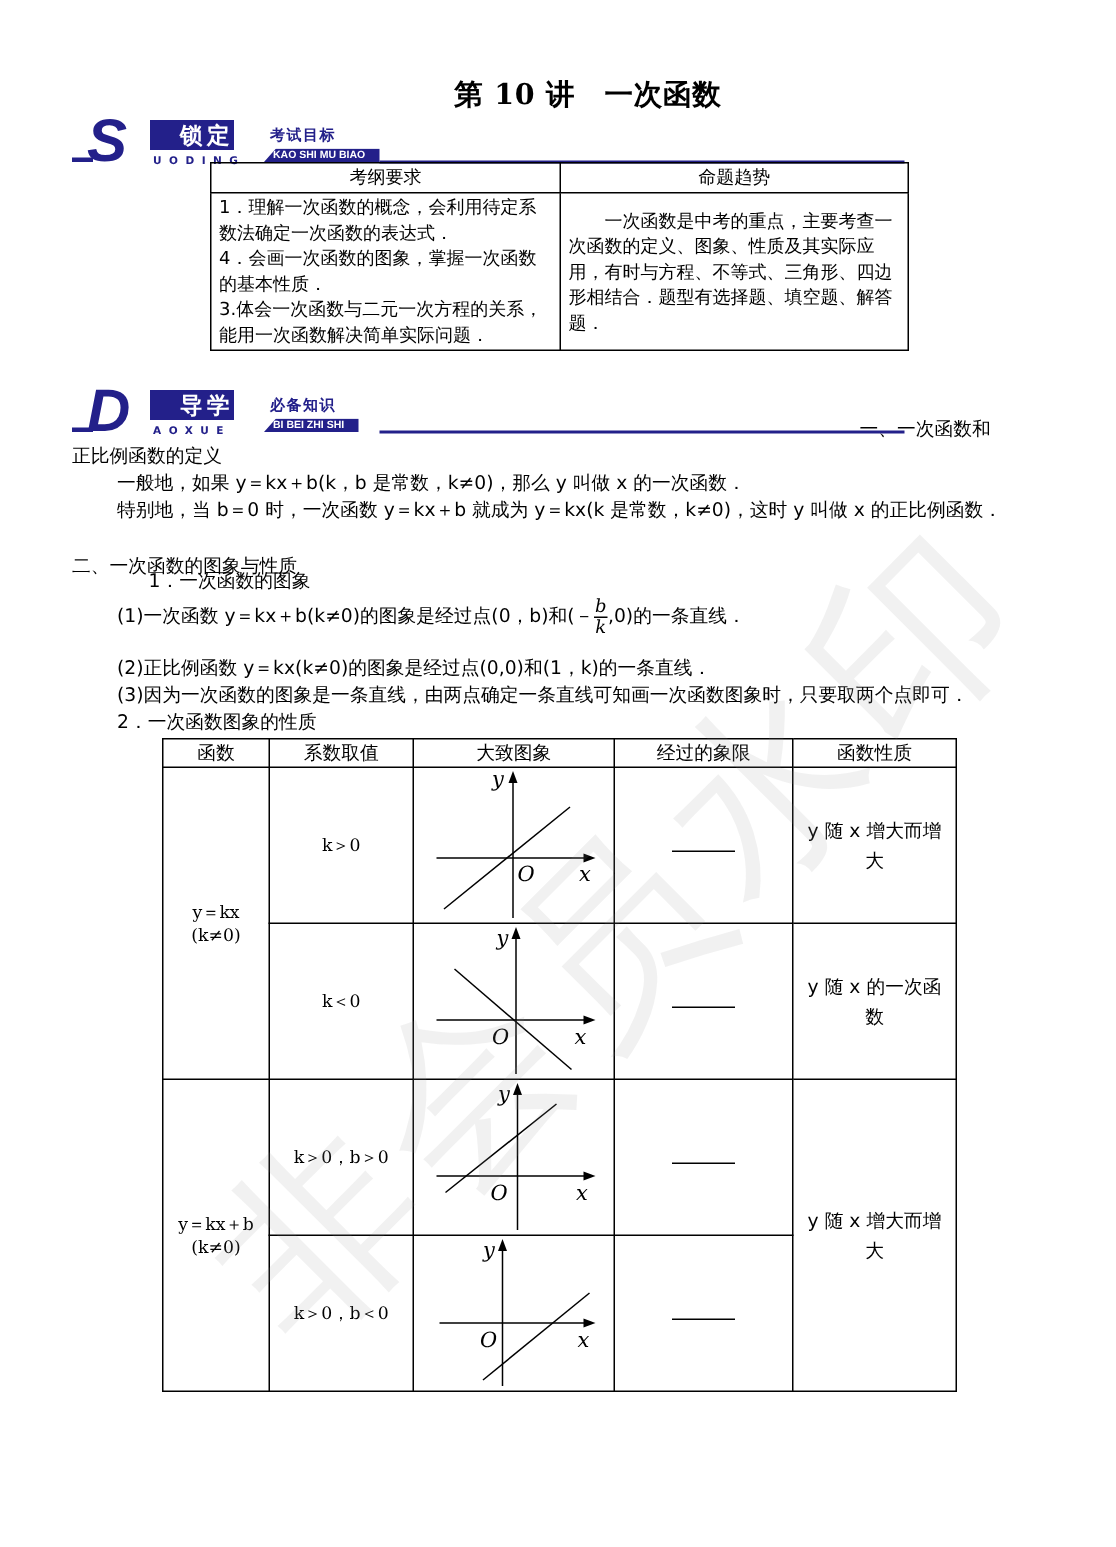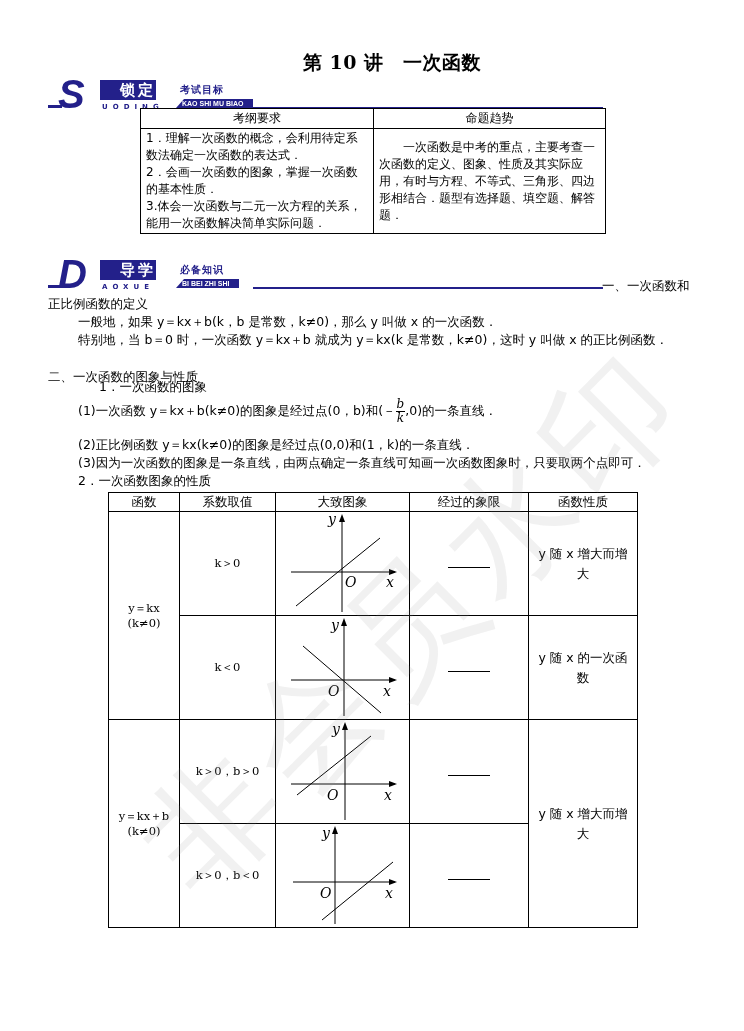--- a/index.html
+++ b/index.html
@@ -49,40 +49,40 @@
 
 <table class="abs tbl1">
   <tbody>
       <tr>
     <th style="width:230px;">考纲要求</th>
     <th>命题趋势</th>
   </tr>
   <tr>
     <td style="white-space:normal;margin-left:44px;">
       <div>1．理解一次函数的概念，会利用待定系数法确定一次函数的表达式．</div>
-      <div>2．会画一次函数的图象，掌握一次函数的基本性质．</div>
+      <div>4．会画一次函数的图象，掌握一次函数的基本性质．</div>
       <div>3.体会一次函数与二元一次方程的关系，能用一次函数解决简单实际问题．</div>
     </td>
     <td class="right" style="text-indent:2em;">
       <span>一次函数是中考的重点，主要考查一次函数的定义、图象、性质及其实际应用，有时与方程、不等式、三角形、四边形相结合．题型有选择题、填空题、解答题．</span>
     </td>
   </tr>
 </tbody>
   </table>
 
 <div class="abs banner" style="left:48px;top:260px;width:660px;">
   <div class="dash"></div>
   <div class="big">D</div>
   <div class="box">导学</div>
   <div class="spell">AOXUE</div>
   <div class="sub">必备知识</div>
   <div class="tag">BI BEI ZHI SHI</div>
   <div class="line" style="left:205px;width:350px;"></div>
 </div>
-<div class="abs para" style="left:602px;top:277px;">一、一次函数和</div>
+<div class="abs para" style="left:573px;top:277px;">一、一次函数和</div>
 <div class="abs para" style="left:48px;top:295px;">正比例函数的定义</div>
 <div class="abs para" style="left:78px;top:313px;">一般地，如果 y＝kx＋b(k，b 是常数，k≠0)，那么 y 叫做 x 的一次函数．</div>
 <div class="abs para" style="left:78px;top:331px;">特别地，当 b＝0 时，一次函数 y＝kx＋b 就成为 y＝kx(k 是常数，k≠0)，这时 y 叫做 x 的正比例函数．</div>
 
 <div class="abs para" style="left:48px;top:368px;">二、一次函数的图象与性质</div>
 <div class="abs para" style="left:78px;top:378px;margin-left:21px;">1．一次函数的图象</div>
 <div class="abs para" style="left:78px;top:398px;">
   <span>(1)一次函数 y＝kx＋b(k≠0)的图象是经过点(0，b)和(－</span><span class="frac"><span class="num">b</span><span>k</span></span><span>,0)的一条直线．</span>
 </div>
 <div class="abs para" style="left:78px;top:436px;">(2)正比例函数 y＝kx(k≠0)的图象是经过点(0,0)和(1，k)的一条直线．</div>

